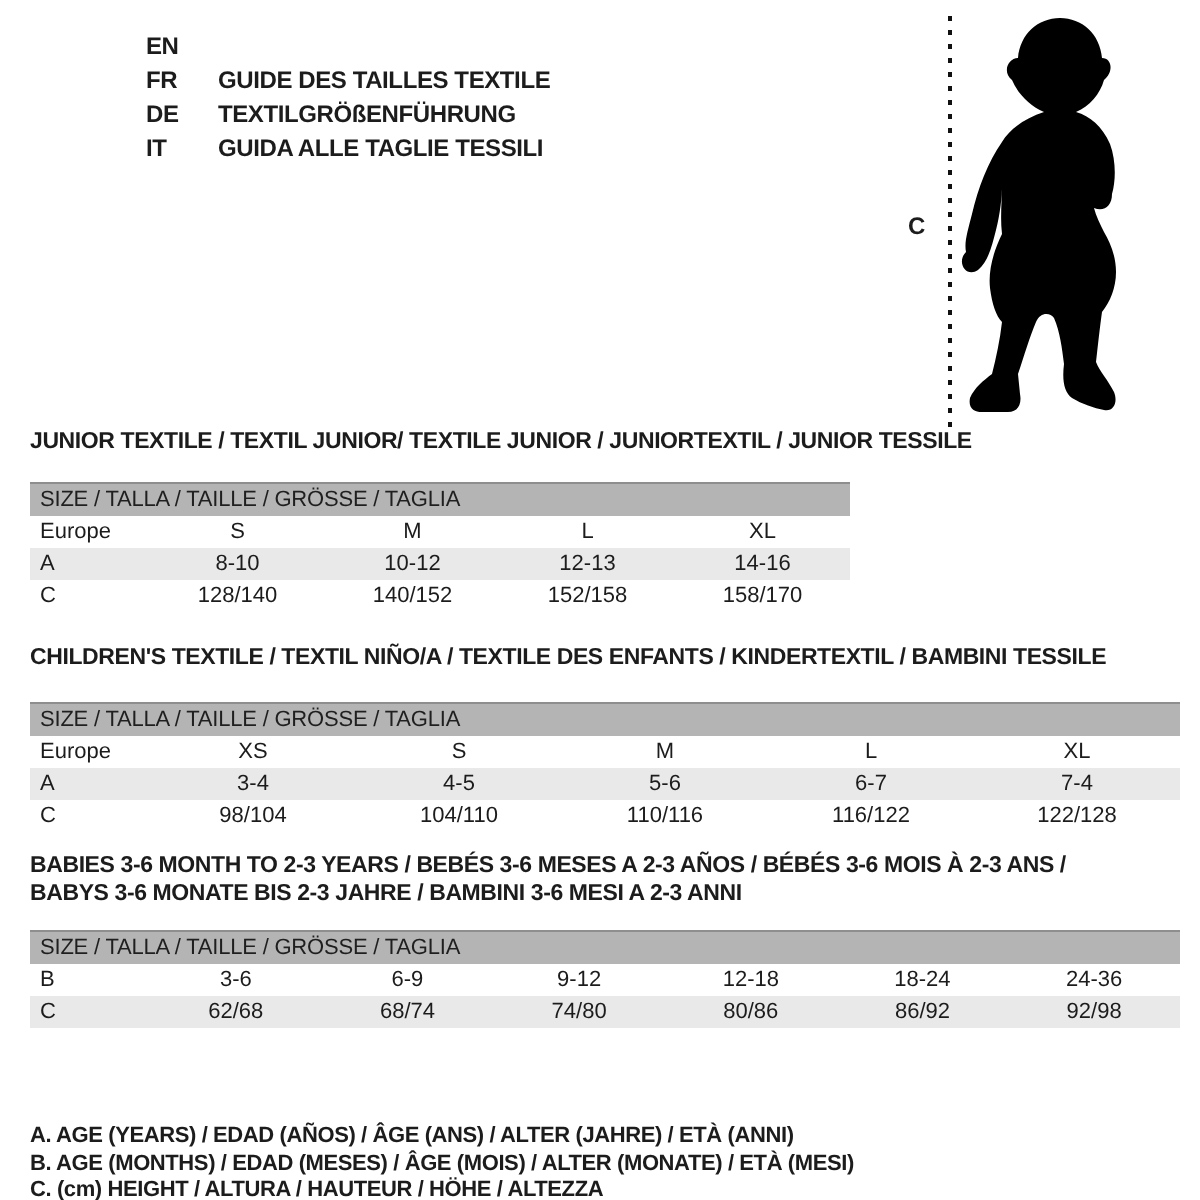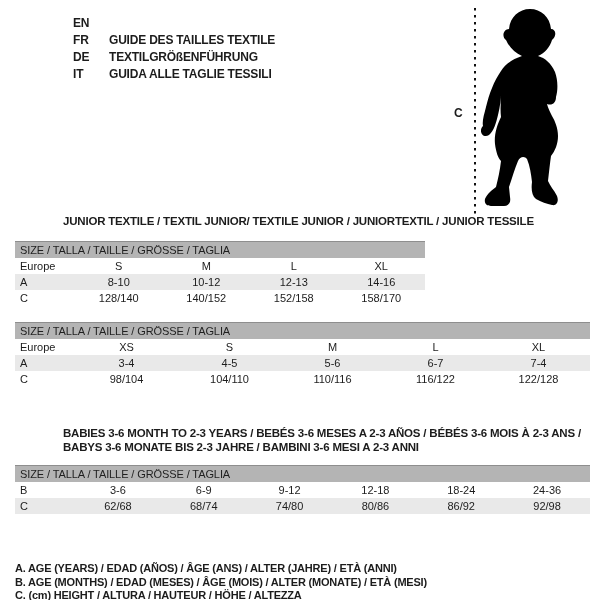--- a/index.html
+++ b/index.html
@@ -11,21 +11,21 @@
   
   .lang-list { position:absolute; left:25px; top:15px;margin-left:48px; }
   .lang-row { display:flex; height:17px; line-height:17px; font-size:12px; font-weight:bold; letter-spacing:-0.2px; }
   .lang-code { width:36px; }
   
   .figure { position:absolute; left:440px; top:0; width:160px; height:220px; }
   .figure svg { width:160px; height:220px; display:block; }
   .figure-label { position:absolute; left:14px; top:106px; font-size:12px; font-weight:bold; }
   
   .section { position:absolute; left:15px; }
-  .sec-title { font-size:11.5px; font-weight:bold; letter-spacing:-0.2px; line-height:14px; white-space:nowrap;margin-left:48px; }
+  .sec-title { font-size:11.5px; font-weight:bold; letter-spacing:-0.2px; line-height:14px; white-space:nowrap; }
   .s1 { top:214px; width:410px; }
   .s1 .sec-title { margin-bottom:13px; }
   .s2 { top:322px; width:575px; }
   .s2 .sec-title { margin-bottom:15px; }
   .s3 { top:426px; width:575px; }
   .s3 .title-block { margin-bottom:11px; }
   
   .size-table { border-collapse:collapse; width:100%; table-layout:fixed; font-size:11px; }
   .size-table td { padding:0; height:16px; line-height:16px; overflow:hidden; }
   .size-table tr.head td {
@@ -112,20 +112,21 @@
           <td class="val">128/140</td>
           <td class="val">140/152</td>
           <td class="val">152/158</td>
           <td class="val">158/170</td>
         </tr>
       </tbody>
     </table>
 </div>
 
 <div class="section s2">
+  <div class="sec-title">CHILDREN'S TEXTILE / TEXTIL NIÑO/A / TEXTILE DES ENFANTS / KINDERTEXTIL / BAMBINI TESSILE</div>
   <table class="size-table">
       <colgroup>
         <col style="width: 60px;">
         <col>
         <col>
         <col>
         <col>
         <col>
       </colgroup>
       <tbody>

